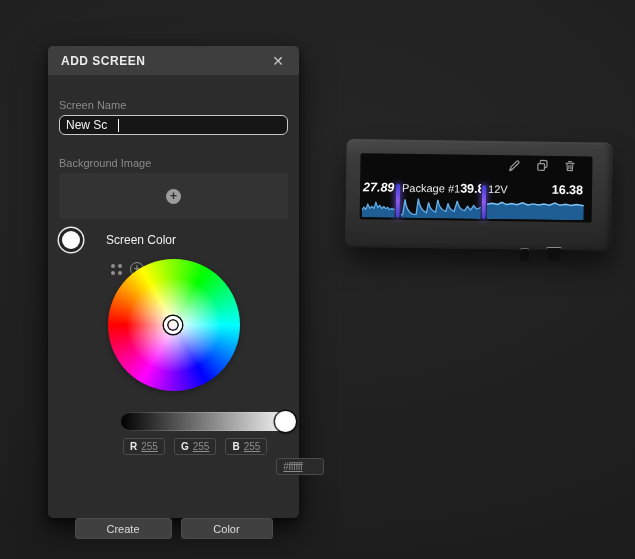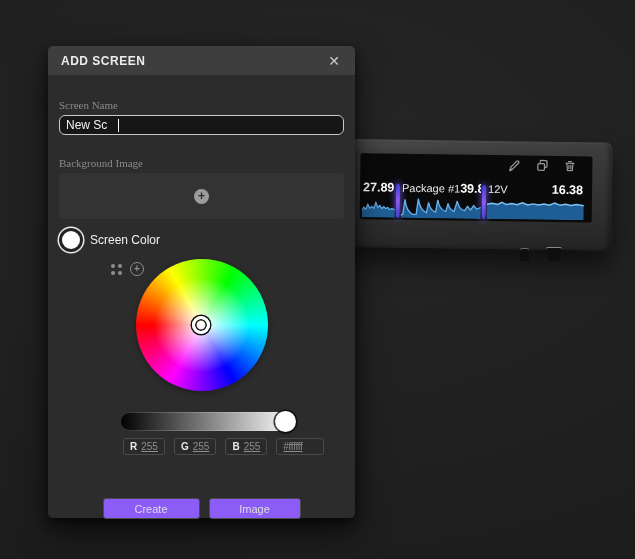--- a/index.html
+++ b/index.html
@@ -36,61 +36,61 @@
     height:15px;line-height:15px;padding:0 1px;white-space:nowrap;overflow:hidden;
   }
   .panel-label{font-size:11px;color:#e8e8e8;}
   .panel-value{font-size:12.5px;font-weight:bold;color:#ffffff;}
   .panel-wave{position:absolute;left:0;right:0;bottom:0;height:22px;width:100%;}
   .panel-sep{
     width:4px;height:34px;margin:0 1px;align-self:flex-end;border-radius:2px;
     background:linear-gradient(180deg,#3c3cd6 0%,#8e5cf0 50%,#4040c8 100%);
     box-shadow:0 0 6px 1px rgba(120,90,245,.75);
   }
-  .p1{width:33px;}
+  .p1{width:33px;font-style:italic;}
   .p2{width:80px;}
   .p3{flex:1;}
   .connector{position:absolute;background:#0e0e0e;border-radius:2px;}
   .connector.c1{left:520px;top:248px;width:9px;height:13px;box-shadow:inset 0 1px 0 #6a6a6a;}
   .connector.c2{left:546px;top:247px;width:16px;height:14px;box-shadow:inset 0 1px 0 #8a8a8a;clip-path:polygon(0 0,100% 0,82% 100%,18% 100%);}
 
   
   .dialog{
-    position:absolute;left:48px;top:46px;width:307px;height:472px;
+    position:absolute;left:48px;top:46px;width:251px;height:472px;
     background:#2c2c2c;border-radius:5px;
     box-shadow:0 14px 32px rgba(0,0,0,.65), 0 4px 10px rgba(0,0,0,.5);
   }
   .dialog-header{
     height:29px;background:#3e3e3e;border-radius:5px 5px 0 0;
     display:flex;align-items:center;padding:0 13px;
   }
   .dialog-title{flex:1;font-size:12px;font-weight:bold;letter-spacing:.5px;color:#ededed;}
   .dialog-close{color:#c9c9c9;font-size:14px;line-height:1;cursor:pointer;padding:2px;}
   .dialog-body{padding:0 11px;position:relative;}
 
-  .field-label{margin-top:24px;margin-bottom:4px;font-size:11px;color:#8b8b8b;font-family:Liberation Serif, serif;}
+  .field-label{margin-top:24px;margin-bottom:4px;font-size:11px;color:#8b8b8b;}
   .field-label.second{margin-top:22px;}
   .text-input{
     height:18px;border:1.5px solid #c9c9c9;border-radius:6px;background:#161616;
     padding:0 6px;display:flex;align-items:center;gap:10px;
   }
   .text-input-value{font-size:12px;color:#f2f2f2;}
   .caret{display:inline-block;width:1px;height:13px;background:#ffffff;margin-left:1px;animation:blink 1s steps(1) infinite;}
   @keyframes blink{50%{opacity:0;}}
 
   .upload-box{
     margin-top:4px;height:46px;background:#333333;border-radius:2px;
     display:flex;align-items:center;justify-content:center;cursor:pointer;
   }
   .plus-badge{
     width:15px;height:15px;border-radius:50%;background:#9c9c9c;color:#2d2d2d;
     font-size:12px;font-weight:bold;line-height:15px;text-align:center;
   }
 
-  .screen-color-row{margin-top:8px;display:flex;align-items:center;gap:10px;height:26px;}
+  .screen-color-row{margin-top:8px;display:flex;align-items:center;gap:26px;height:26px;}
   .color-swatch{
     width:18px;height:18px;border-radius:50%;background:#ffffff;margin-left:3px;
     box-shadow:0 0 0 3px #242424, 0 0 0 4.5px #e9e9e9;cursor:pointer;
   }
   .screen-color-label{font-size:12px;color:#f0f0f0;}
 
   .picker-area{position:relative;margin-top:6px;height:136px;}
   .picker-tools{position:absolute;left:52px;top:3px;display:flex;gap:8px;align-items:center;}
   .dots-grid{display:grid;grid-template-columns:4px 4px;grid-gap:3px;cursor:pointer;}
   .dots-grid i{width:4px;height:4px;border-radius:50%;background:#8f8f8f;}
@@ -121,25 +121,25 @@
     box-shadow:0 0 0 1.5px rgba(10,10,10,.75), 0 1px 3px rgba(0,0,0,.5);cursor:grab;
   }
 
   .rgb-row{margin:7px 0 0 64px;display:flex;gap:9px;}
   .rgb-field{
     height:15px;border:1px solid #4b4b4b;border-radius:3px;background:#2a2a2a;
     padding:0 6px;display:flex;align-items:center;gap:4px;font-size:10px;cursor:text;
   }
   .rgb-letter{font-weight:bold;color:#e8e8e8;}
   .rgb-value{color:#8d8d8d;text-decoration:underline;}
-  .hex-field{min-width:34px;color:#8d8d8d;letter-spacing:-.3px;}
+  .hex-field{min-width:34px;color:#8d8d8d;letter-spacing:-.3px;margin-top:20px;}
 
   .btn-row{margin-top:43px;display:flex;justify-content:center;gap:9px;}
   .btn{
-    height:19px;background:#8b5cf6;border:1px solid #4a4a4a;border-radius:3px;
+    height:19px;background:#404040;border:1px solid #4a4a4a;border-radius:3px;
     color:#dedede;font-size:11px;display:flex;align-items:center;justify-content:center;cursor:pointer;
   }
   .btn-create{width:95px;}
   .btn-cancel{width:90px;}
 </style>
 </head>
 <body>
 
 <div class="stage">
 
@@ -265,17 +265,17 @@
           <span class="rgb-letter">B</span>
           <span class="rgb-value">255</span>
         </div>
         <div class="rgb-field hex-field">
           <span class="rgb-value">#ffffff</span>
         </div>
       </div>
 
       <div class="btn-row">
         <div class="btn btn-create">Create</div>
-        <div class="btn btn-cancel">Image</div>
+        <div class="btn btn-cancel">Color</div>
       </div>
     </div>
   </div>
 </div>
 
 </body></html>

